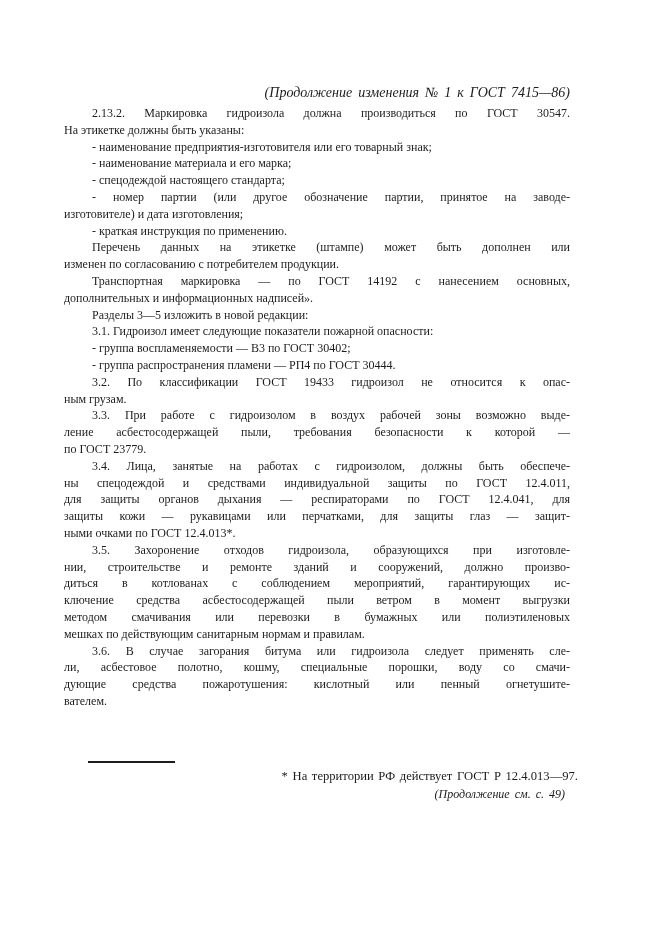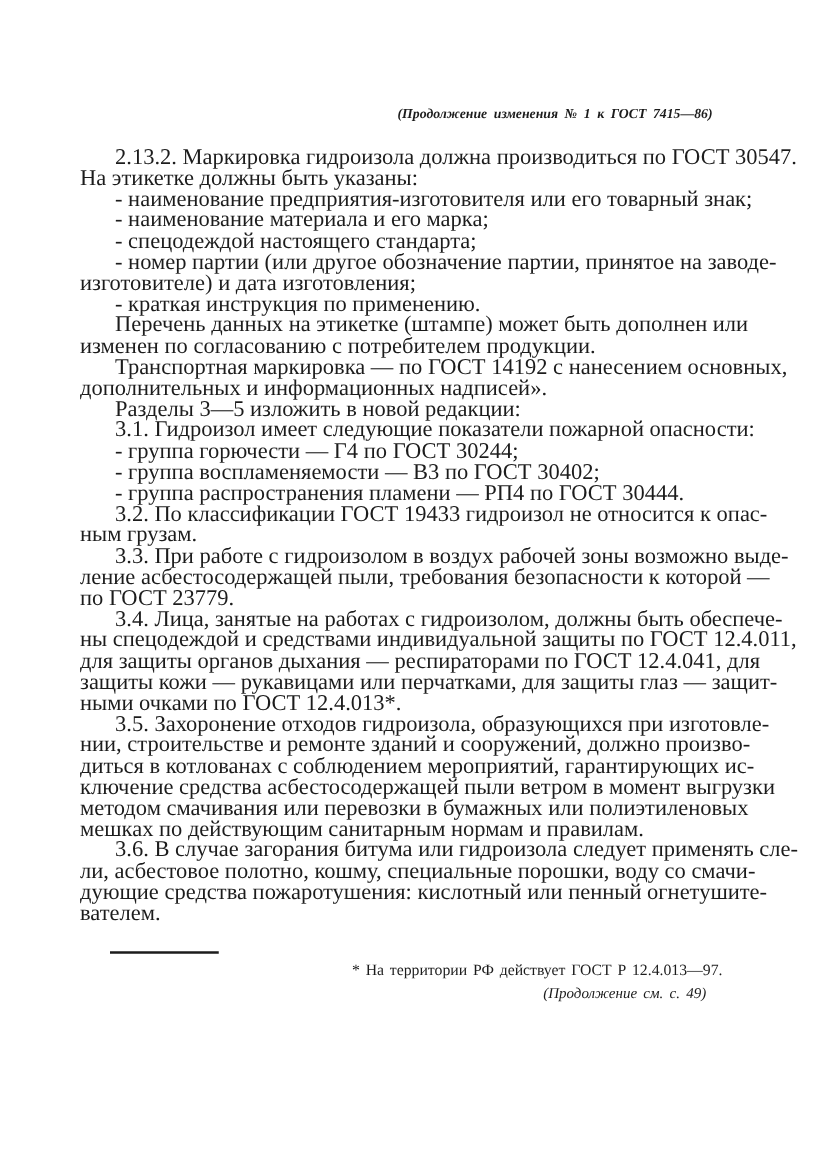--- a/index.html
+++ b/index.html
@@ -16,31 +16,30 @@
     font-family: "Liberation Serif", "DejaVu Serif", serif;
     color: #1c1c1c;
   }
   .header-line {
     position: absolute;
     top: 85px;
     left: 64px;
     width: 506px;
     text-align: right;
     font-style: italic;
-    font-size: 11px;
+    font-size: 14px;
     word-spacing: 2.5px;
     white-space: nowrap;
-    font-weight: bold;
   }
   .doc-body {
     position: absolute;
-    top: 117px;
+    top: 105px;
     left: 64px;
     width: 506px;
-    font-size: 18px;
+    font-size: 12px;
     line-height: 16.8px;
   }
   .para { margin: 0; }
   .para.bold { font-weight: bold; }
   .line {
     white-space: nowrap;
     text-align: justify;
     text-align-last: justify;
     -moz-text-align-last: justify;
   }
@@ -116,23 +115,20 @@
         <div class="line first">Транспортная маркировка — по ГОСТ 14192 с нанесением основных,</div>
         <div class="line last">дополнительных и информационных надписей».</div>
       </div>
       <div class="para">
         <div class="line first last">Разделы 3—5 изложить в новой редакции:</div>
       </div>
       <div class="para">
         <div class="line first last">3.1. Гидроизол имеет следующие показатели пожарной опасности:</div>
       </div>
       <div class="para">
-        <div class="line first last">- группа горючести — Г4 по ГОСТ 30244;</div>
-      </div>
-      <div class="para">
         <div class="line first last">- группа воспламеняемости — В3 по ГОСТ 30402;</div>
       </div>
       <div class="para">
         <div class="line first last">- группа распространения пламени — РП4 по ГОСТ 30444.</div>
       </div>
       <div class="para">
         <div class="line first">3.2. По классификации ГОСТ 19433 гидроизол не относится к опас-</div>
         <div class="line last">ным грузам.</div>
       </div>
       <div class="para">

